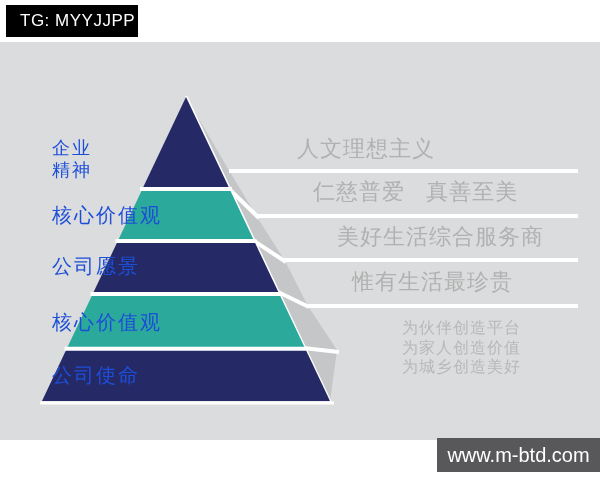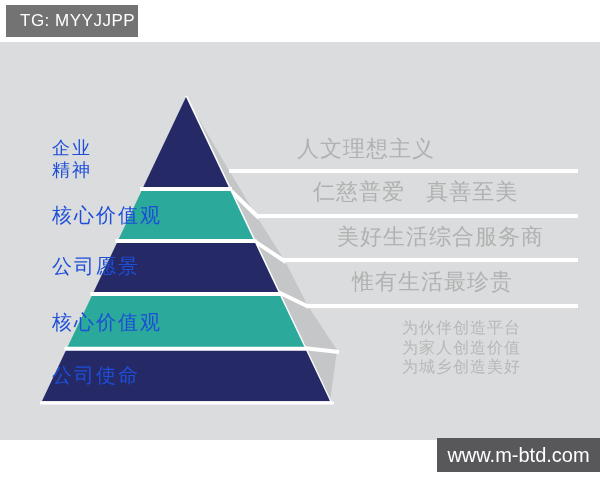--- a/index.html
+++ b/index.html
@@ -1,21 +1,21 @@
 <!DOCTYPE html>
 <html><head>
 <meta charset="utf-8">
 <style>
   html,body{margin:0;padding:0;}
   body{width:600px;height:480px;background:#ffffff;overflow:hidden;
        font-family:"Liberation Sans","DejaVu Sans",sans-serif;}
   .stage{position:relative;width:600px;height:480px;background:#ffffff;}
 
   .header-tag{position:absolute;left:6px;top:5px;width:132px;height:32px;
-    background:#737373;color:#ffffff;font-size:17px;letter-spacing:.5px;
+    background:#000000;color:#ffffff;font-size:17px;letter-spacing:.5px;
     display:flex;align-items:center;padding-left:14px;box-sizing:border-box;}
 
   .canvas{position:absolute;left:0;top:42px;width:600px;height:398px;background:#dbdcdd;}
   .canvas svg{position:absolute;left:0;top:0;}
 
   .pyr-label{position:absolute;left:52px;width:300px;text-align:left;
     color:#1d4ed8;font-size:20px;letter-spacing:2px;line-height:22px;}
   .pyr-label.small{font-size:18px;}
 
   .side-note{position:absolute;color:#b0b1b1;font-size:22px;letter-spacing:1px;

